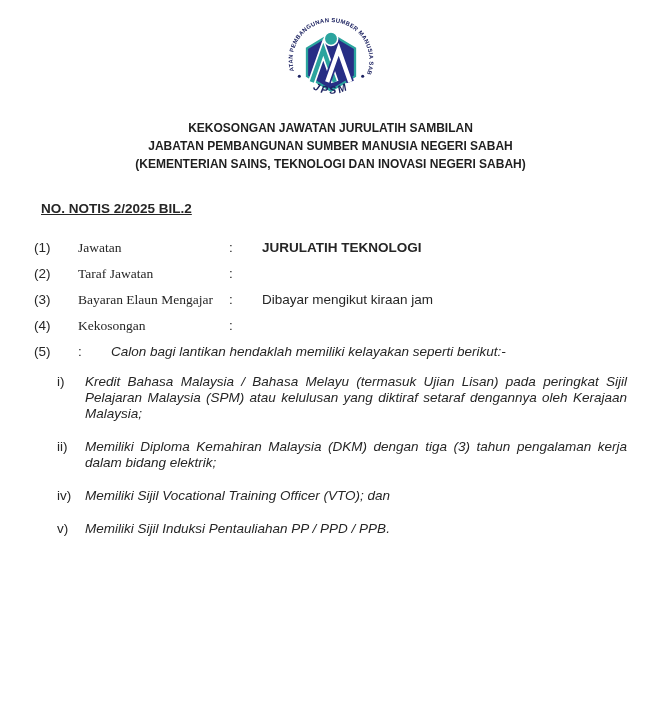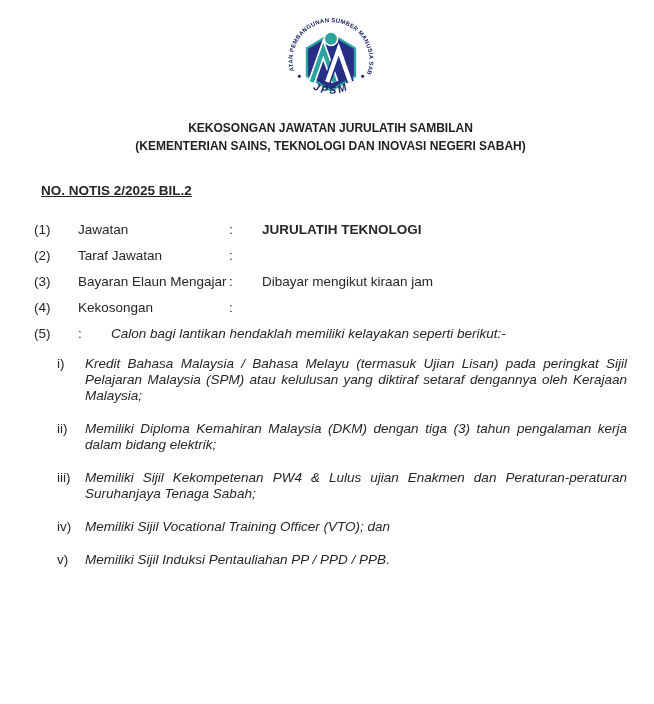--- a/index.html
+++ b/index.html
@@ -17,21 +17,21 @@
   
   .title-block{margin-top:13px;text-align:center;font-weight:bold;font-size:12px;line-height:18px;color:#1f1f1f;}
 
   
   .notice-number{margin-top:28px;font-weight:bold;font-size:13.5px;text-decoration:underline;padding-left:7px;}
 
   
   .rows{margin-top:24px;}
   .row{display:flex;margin-bottom:10px;font-size:13.5px;line-height:16px;}
   .row-num{width:44px;flex-shrink:0;}
-  .row-label{width:151px;flex-shrink:0;}
+  .row-label{width:151px;flex-shrink:0;font-family:Liberation Serif, serif;}
   .row-colon{width:33px;flex-shrink:0;}
   .row-value{flex:1;}
   .value-bold{font-weight:bold;}
   
   .rows .row:nth-child(3) .row-colon,
   .rows .row:nth-child(3) .row-value{align-self:flex-end;}
   .value-par{text-align:justify;font-style:italic;}
 
   
   .sublist{margin-top:14px;}
@@ -69,20 +69,21 @@
       <text font-size="11" font-weight="bold" font-style="italic" fill="#1c2260" letter-spacing="2.5">
         <textPath href="#bottomArc" startOffset="50%" text-anchor="middle">JPSM</textPath>
       </text>
       <circle cx="17" cy="70" r="1.6" fill="#1c2260"></circle>
       <circle cx="83" cy="70" r="1.6" fill="#1c2260"></circle>
     </svg>
   </div>
 
   <div class="title-block">
     <div>KEKOSONGAN JAWATAN JURULATIH SAMBILAN</div>
+    <div>JABATAN PEMBANGUNAN SUMBER MANUSIA NEGERI SABAH</div>
     <div>(KEMENTERIAN SAINS, TEKNOLOGI DAN INOVASI NEGERI SABAH)</div>
   </div>
 
   <div class="notice-number">NO. NOTIS 2/2025 BIL.2</div>
 
   <div class="rows">
 
     <div class="row">
       <div class="row-num">(1)</div>
       <div class="row-label">Jawatan</div>
@@ -123,24 +124,20 @@
     <div class="subitem">
       <div class="subitem-marker">i)</div>
       <div class="subitem-text">Kredit Bahasa Malaysia / Bahasa Melayu (termasuk Ujian Lisan) pada peringkat Sijil Pelajaran Malaysia (SPM) atau kelulusan yang diktiraf setaraf dengannya oleh Kerajaan Malaysia;</div>
     </div>
 
     <div class="subitem">
       <div class="subitem-marker">ii)</div>
       <div class="subitem-text">Memiliki Diploma Kemahiran Malaysia (DKM) dengan tiga (3) tahun pengalaman kerja dalam bidang elektrik;</div>
     </div>
 
-    <div class="subitem">
-      <div class="subitem-marker">iii)</div>
-      <div class="subitem-text">Memiliki Sijil Kekompetenan PW4 &amp; Lulus ujian Enakmen dan Peraturan-peraturan Suruhanjaya Tenaga Sabah;</div>
-    </div>
 
     <div class="subitem">
       <div class="subitem-marker">iv)</div>
       <div class="subitem-text">Memiliki Sijil Vocational Training Officer (VTO); dan</div>
     </div>
 
     <div class="subitem">
       <div class="subitem-marker">v)</div>
       <div class="subitem-text">Memiliki Sijil Induksi Pentauliahan PP / PPD / PPB.</div>
     </div>

